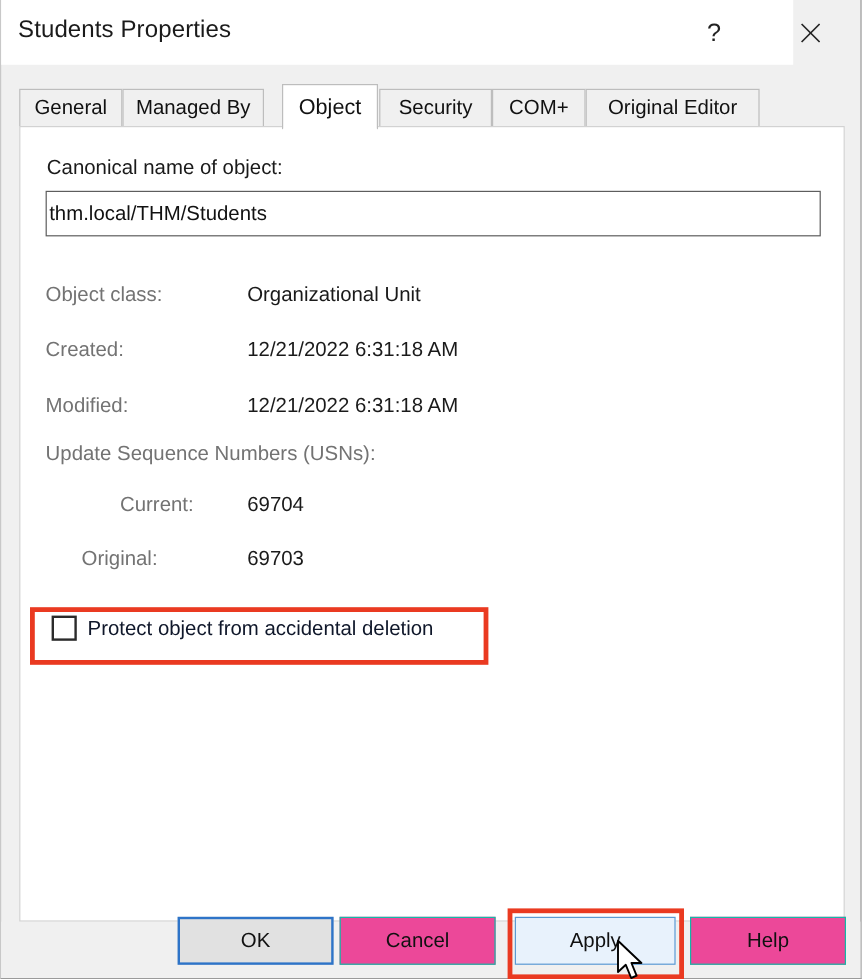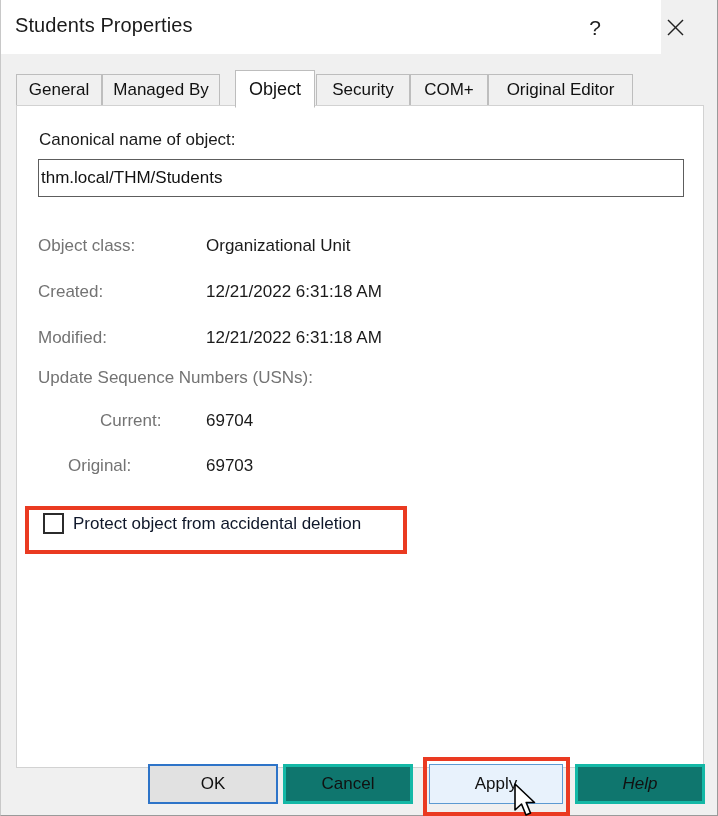--- a/index.html
+++ b/index.html
@@ -217,41 +217,41 @@
     top: 768px;
     width: 716px;
     height: 47px;
     background: #f0f0f0;
   }
   .dlg-btn {
     position: absolute;
     top: 764px;
     height: 40px;
     box-sizing: border-box;
-    background: #0f766e;
-    border: 3px solid #14b8a6;
+    background: #ec4899;
+    border: 1px solid #14b8a6;
     font-family: "Liberation Sans", sans-serif;
     font-size: 17px;
     color: #111;
     cursor: default;
     padding: 0;
     z-index: 10;
   }
   .dlg-btn.default {
     border: 2px solid #2e74c8;
     background: #e1e1e1;
   }
   .dlg-btn.hovered {
     background: #e8f2fc;
     border: 1px solid #5c9ad2;
   }
   .btn-ok     { left: 136px; width: 130px; margin-left: 11px; }
   .btn-cancel { left: 282px; width: 130px; }
   .btn-apply  { left: 428px; width: 134px; }
-  .btn-help2  { left: 574px; width: 130px; font-style: italic; }
+  .btn-help2  { left: 574px; width: 130px; }
 
   
   .cursor {
     position: absolute;
     left: 512px;
     top: 783px;
     width: 26px;
     height: 36px;
     z-index: 30;
     pointer-events: none;

